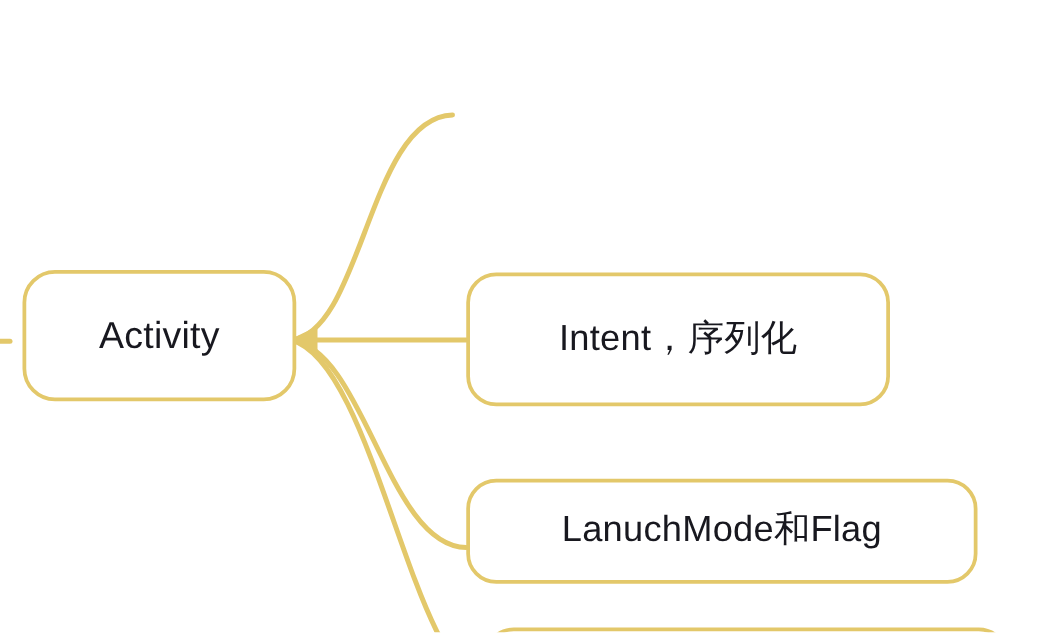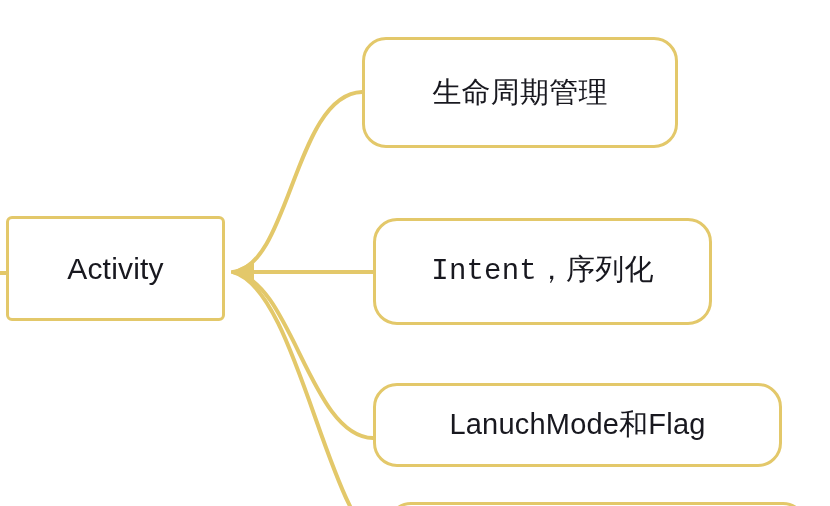--- a/index.html
+++ b/index.html
@@ -37,41 +37,40 @@
     z-index: 2;
   }
   .node-label {
     color: #18181f;
     font-size: 29px;
     line-height: 1.1;
     letter-spacing: 0.2px;
     white-space: nowrap;
   }
   .node-root {
-    left: 6px;
+    left: 18px;
     top: 216px;
     width: 219px;
     height: 105px;
-    border-radius: 6px;
+    border-radius: 26px;
   }
   .node-root .node-label {
     font-size: 30px;
   }
   .node-child-0 {
     left: 362px;
     top: 37px;
     width: 316px;
     height: 111px;
   }
   .node-child-1 {
     left: 373px;
     top: 218px;
     width: 339px;
     height: 107px;
-    font-family: Liberation Mono, monospace;
   }
   .node-child-2 {
     left: 373px;
     top: 383px;
     width: 409px;
     height: 84px;
   }
   .node-child-3 {
     left: 387px;
     top: 502px;
@@ -95,23 +94,20 @@
     </g>
     <g fill="#e3c86a" stroke="none">
       <path d="M 231 272 L 254 261 L 254 283 Z"></path>
     </g>
   </svg>
 
   <div class="node node-root">
     <span class="node-label">Activity</span>
   </div>
 
-  <div class="node node-child-0">
-    <span class="node-label">生命周期管理</span>
-  </div>
 
   <div class="node node-child-1">
     <span class="node-label">Intent，序列化</span>
   </div>
 
   <div class="node node-child-2">
     <span class="node-label">LanuchMode和Flag</span>
   </div>
 
   <div class="node node-child-3">

